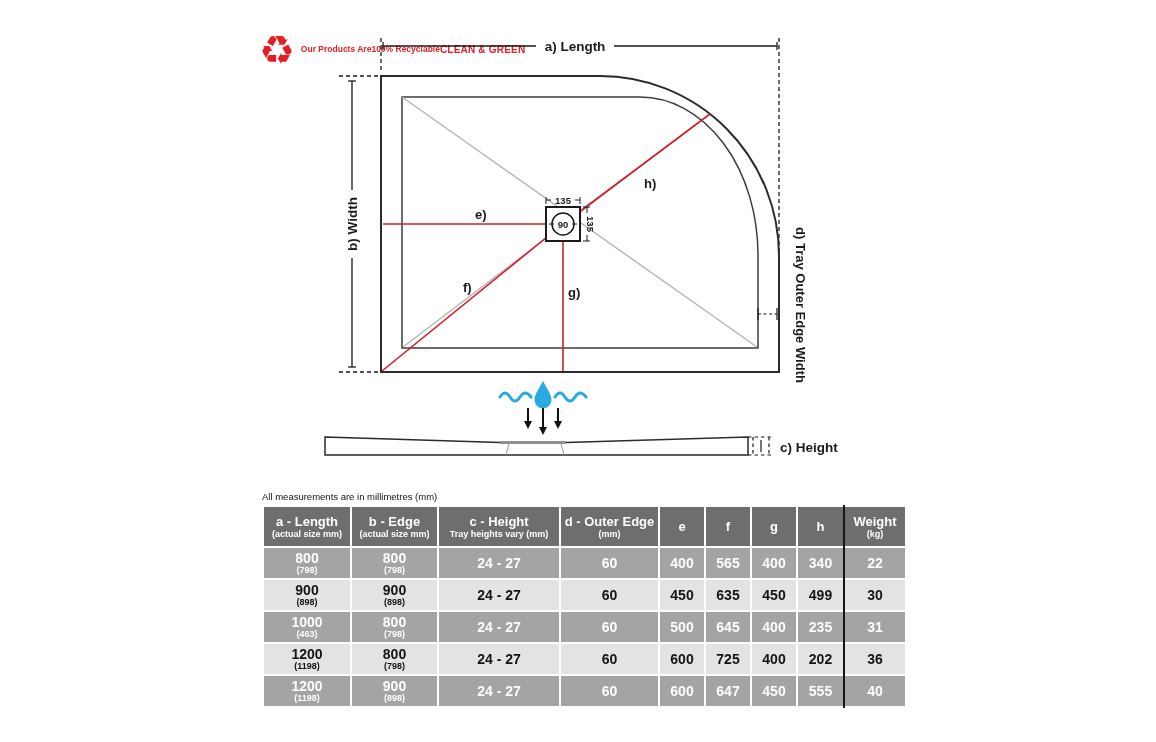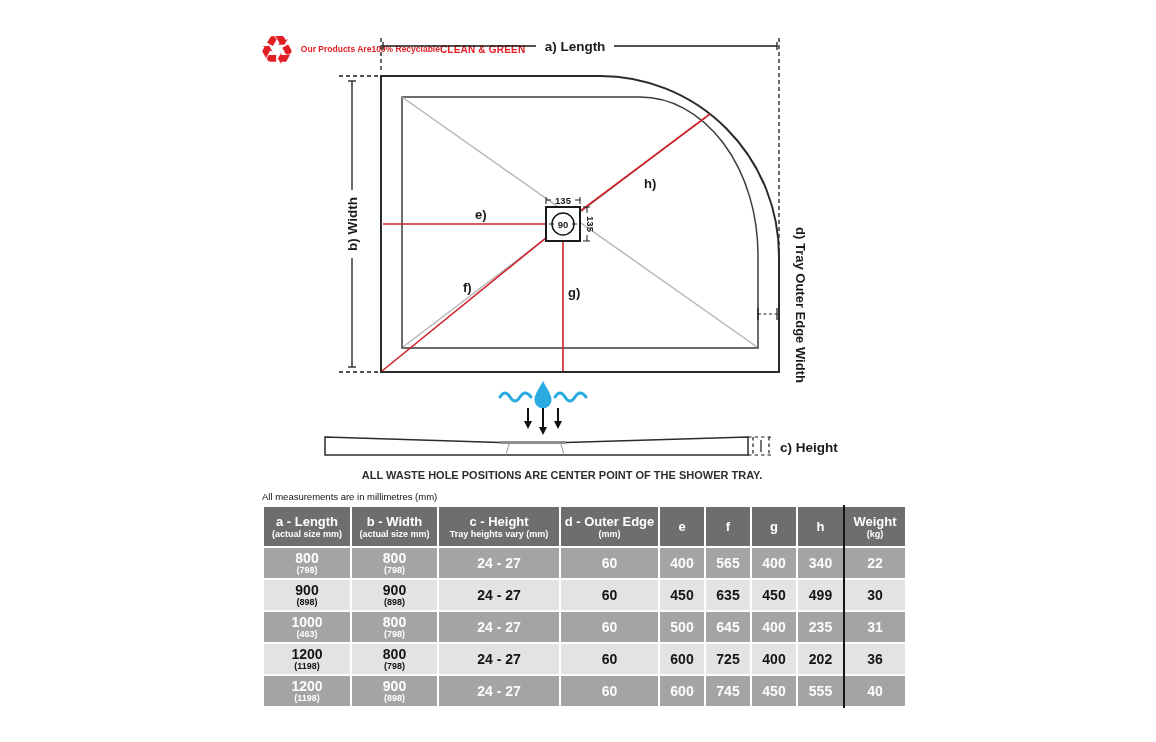--- a/index.html
+++ b/index.html
@@ -149,21 +149,20 @@
     <g stroke="#1a1a1a" stroke-width="1.2">
       <line x1="748" y1="437" x2="774" y2="437" stroke-dasharray="3.5,3"></line>
       <line x1="748" y1="455" x2="774" y2="455" stroke-dasharray="3.5,3"></line>
       <line x1="753" y1="437" x2="753" y2="455" stroke-dasharray="3.5,3"></line>
       <line x1="769" y1="437" x2="769" y2="455" stroke-dasharray="3.5,3"></line>
       <line x1="761" y1="440" x2="761" y2="452"></line>
       <text class="dimtxt" x="780" y="452" stroke="none">c) Height</text>
     </g>
   </svg>
 
-  <div class="waste-note">ALL WASTE HOLE POSITIONS ARE CENTER POINT OF THE SHOWER TRAY.</div>
   <div class="units-note">All measurements are in millimetres (mm)</div>
 
   <table class="spec-table">
     <colgroup>
       <col style="width:86px">
         <col style="width:85px">
         <col style="width:120px">
         <col style="width:97px">
       <col style="width:44px">
         <col style="width:44px">
@@ -171,21 +170,21 @@
         <col style="width:45px">
         <col style="width:60px">
     </colgroup>
     <thead>
       <tr>
         <th>
             <div class="h-main">a - Length</div>
             <div class="h-sub">(actual size mm)</div>
           </th>
         <th>
-            <div class="h-main">b - Width</div>
+            <div class="h-main">b - Edge</div>
             <div class="h-sub">(actual size mm)</div>
           </th>
         <th>
             <div class="h-main">c - Height</div>
             <div class="h-sub">Tray heights vary (mm)</div>
           </th>
         <th>
             <div class="h-main">d - Outer Edge</div>
             <div class="h-sub">(mm)</div>
           </th>
@@ -344,21 +343,21 @@
         <td>
             <div class="v-main">24 - 27</div>
           </td>
         <td>
             <div class="v-main">60</div>
           </td>
         <td>
             <div class="v-main">600</div>
           </td>
         <td>
-            <div class="v-main">745</div>
+            <div class="v-main">647</div>
           </td>
         <td>
             <div class="v-main">450</div>
           </td>
         <td>
             <div class="v-main">555</div>
           </td>
         <td>
             <div class="v-main">40</div>
           </td>

